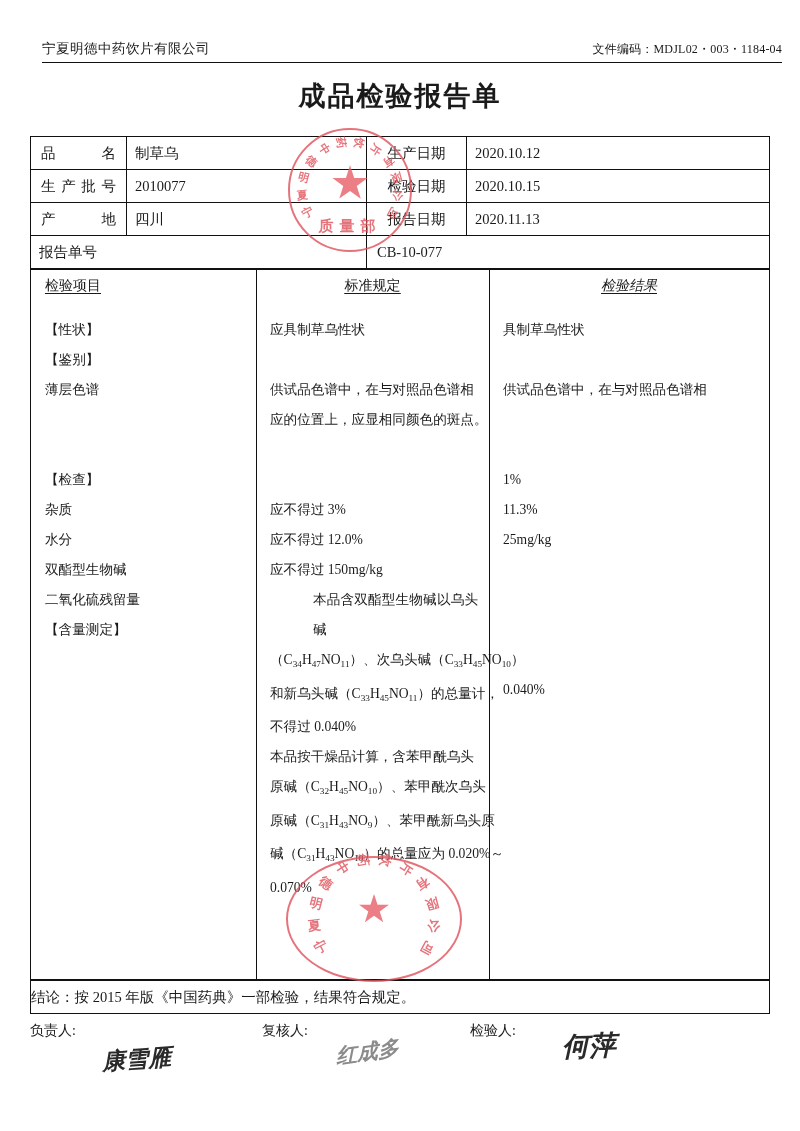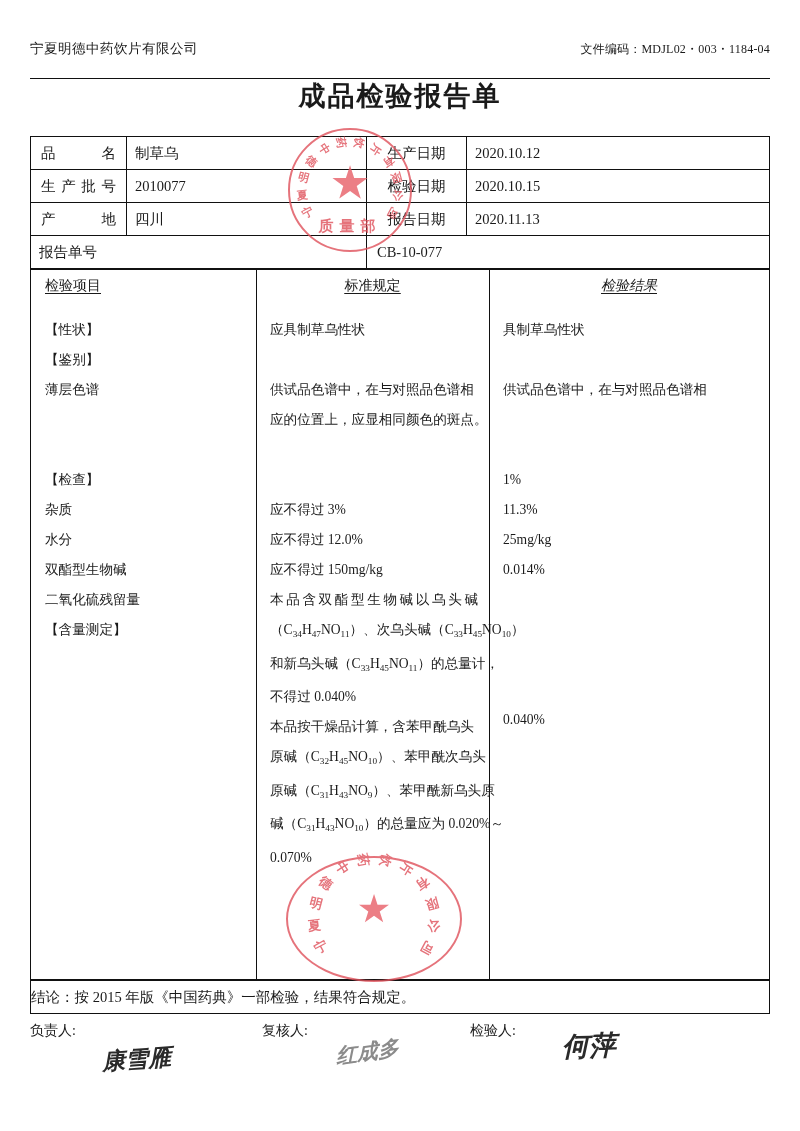--- a/index.html
+++ b/index.html
@@ -17,28 +17,28 @@
     width: 800px;
     height: 1131px;
     margin: 0 auto;
     background: #fff;
     overflow: hidden;
   }
 
   
   .doc-header {
     position: absolute;
-    left: 30px;
+    left: 42px;
     top: 40px;
     width: 740px;
     display: flex;
     justify-content: space-between;
     align-items: flex-end;
     font-size: 13.5px;
-    padding-bottom: 20px;
+    padding-bottom: 4px;
     border-bottom: 1.6px solid #111;
   }
   .company-name { letter-spacing: 0.5px; }
   .doc-code { font-size: 12px; letter-spacing: 0.2px; }
 
   .doc-title {
     position: absolute;
     left: 0; top: 78px;
     width: 800px;
     text-align: center;
@@ -124,20 +124,21 @@
   .c1 { left: 14px;  width: 205px; }
   .c2 { left: 239px; width: 208px; }
   .c3 { left: 472px; width: 262px; }
 
   .ln { white-space: nowrap; }
   .ln.blank { color: transparent; }
   .just {
     text-align: justify;
     text-align-last: justify;
     white-space: normal;
+    margin-left: 43px;
   }
   sub { font-size: 0.68em; vertical-align: -0.28em; }
 
   
   .conclusion-box {
     top: 980px;
     height: 34px;
     display: flex;
     align-items: center;
     font-size: 14.5px;
@@ -315,21 +316,20 @@
         </div>
       <div class="cell-col c3" id="col-result">
           <div class="ln">具制草乌性状</div>
           <div class="ln blank">&nbsp;</div>
           <div class="ln">供试品色谱中，在与对照品色谱相</div>
           <div class="ln blank">&nbsp;</div>
           <div class="ln blank">&nbsp;</div>
           <div class="ln">1%</div>
           <div class="ln">11.3%</div>
           <div class="ln">25mg/kg</div>
-          <div class="ln">0.014%</div>
           <div class="ln blank">&nbsp;</div>
           <div class="ln blank">&nbsp;</div>
           <div class="ln blank">&nbsp;</div>
           <div class="ln blank">&nbsp;</div>
           <div class="ln">0.040%</div>
         </div>
     </div>
   </div>
 
   <div class="conclusion-box">结论：按 2015 年版《中国药典》一部检验，结果符合规定。</div>

